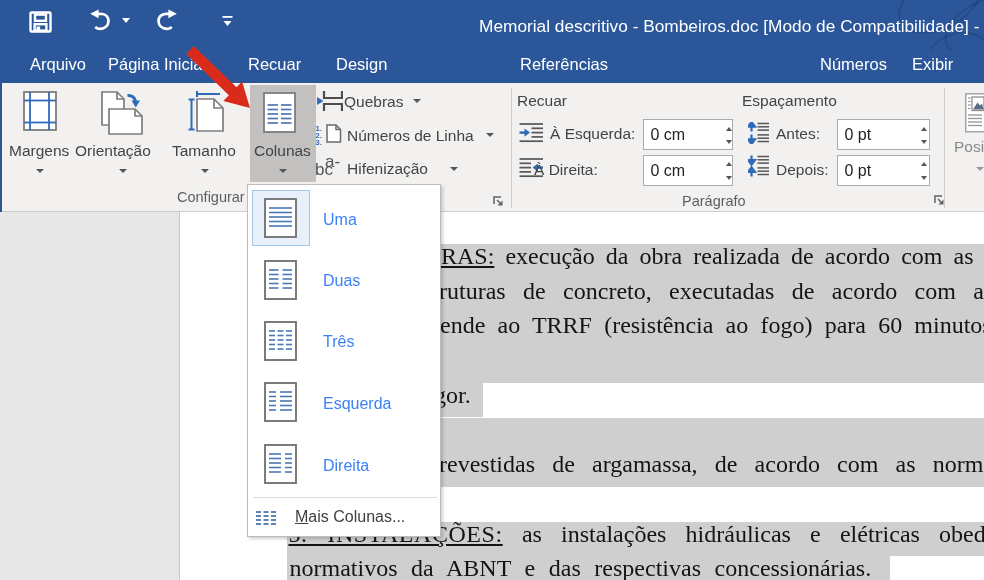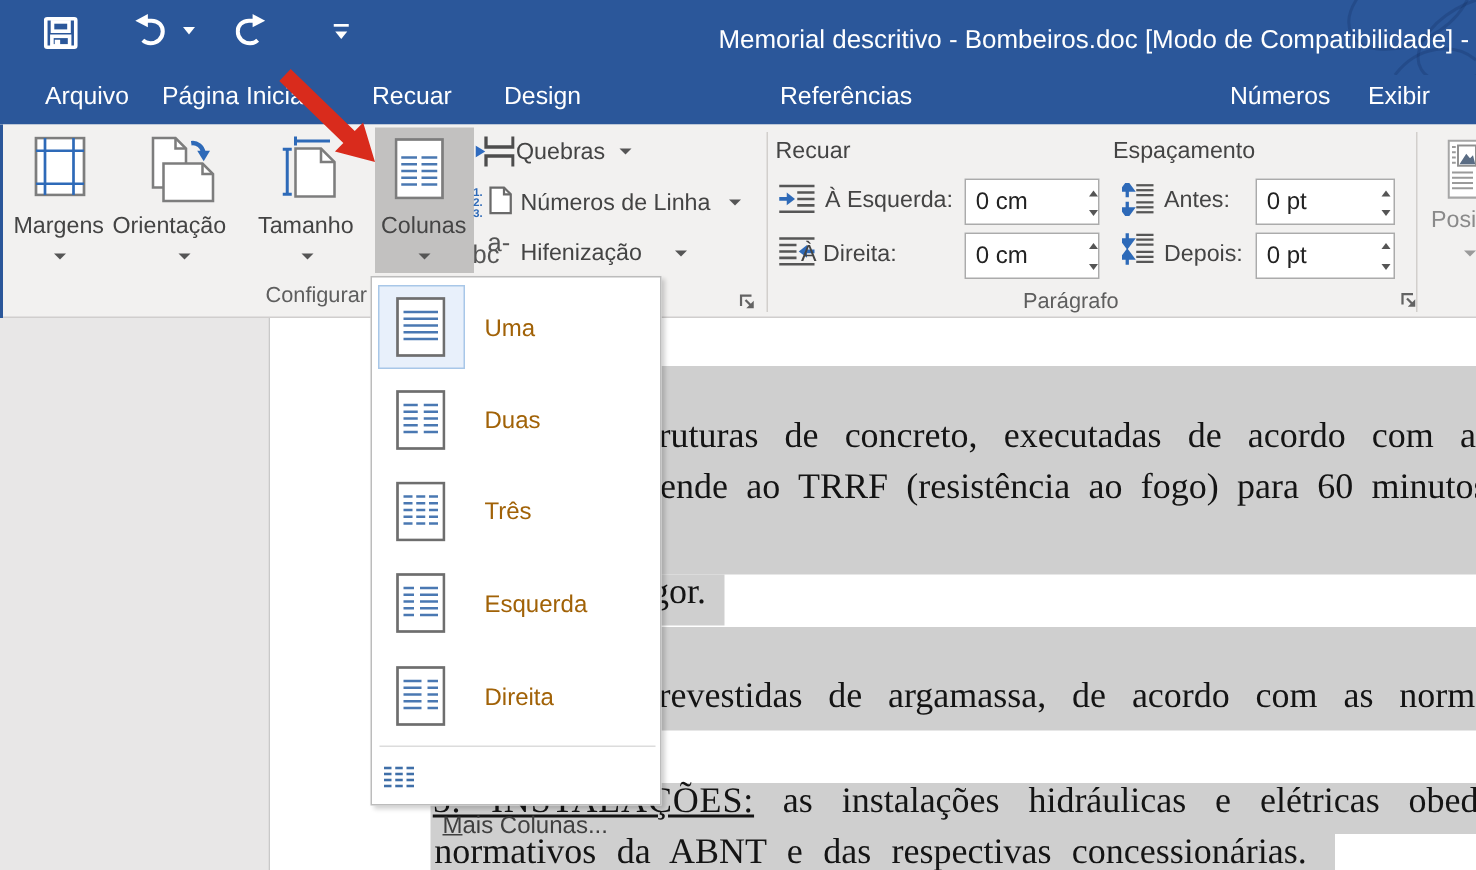--- a/index.html
+++ b/index.html
@@ -20,25 +20,25 @@
 .inp{position:absolute;width:90.5px;height:31px;background:#fff;border:1px solid #ababab;box-sizing:border-box;font-size:16px;color:#222;line-height:29px;padding-left:7px;}
 .spin-u{position:absolute;width:0;height:0;border-left:3.8px solid transparent;border-right:3.8px solid transparent;border-bottom:4.4px solid #555;}
 .spin-d{position:absolute;width:0;height:0;border-left:3.8px solid transparent;border-right:3.8px solid transparent;border-top:4.4px solid #555;}
 #colbtn{left:250px;top:85px;width:66px;height:96.5px;background:#c2c1c0;}
 
 #page{left:179px;top:212px;width:805px;height:368px;background:#fff;border-left:1.5px solid #c9c9c9;box-sizing:border-box;}
 .hl{position:absolute;background:#cfcfcf;}
 .dl{position:absolute;font-family:"Liberation Serif",serif;font-size:24px;color:#141414;white-space:pre;line-height:34.7px;}
 
 #menu{left:247px;top:184px;width:194px;height:353px;background:#fff;border:1px solid #bcbcbc;box-sizing:border-box;box-shadow:2px 2px 3px rgba(0,0,0,0.18);}
-.mitem{position:absolute;left:75px;font-size:16px;color:#a16207;}
+.mitem{position:absolute;left:75px;font-size:16px;color:#3b82f6;}
 #selitem{position:absolute;left:4px;top:5px;width:58px;height:56px;background:#e8f0fb;border:1px solid #a8c7e8;box-sizing:border-box;}
 .micon{position:absolute;left:16px;}
 #msep{position:absolute;left:5px;top:312px;width:184px;height:1px;background:#dcdcdc;}
-#maistxt{position:absolute;left:47px;top:323px;font-size:16px;color:#3f3f3f;margin-top:34px;}
+#maistxt{position:absolute;left:47px;top:323px;font-size:16px;color:#3f3f3f;}
 #maistxt u{text-decoration:underline;}
 </style>
 </head>
 <body>
 <div id="app">
 
 <div class="abs" id="titlebar"></div>
 <svg class="abs" style="left:870px;top:0" width="114" height="50" viewBox="0 0 114 50">
   <g fill="none" stroke="rgba(15,35,80,0.22)" stroke-width="2">
     <ellipse cx="70" cy="2" rx="44" ry="26" transform="rotate(-28 70 2)"></ellipse>
@@ -290,20 +290,21 @@
 </svg>
 
 <div class="abs" id="page"></div>
 
 <div class="hl" style="left:285px;top:244px;width:699px;height:138.8px"></div>
 <div class="hl" style="left:285px;top:382.8px;width:198px;height:34.7px"></div>
 <div class="hl" style="left:285px;top:417.5px;width:699px;height:69.4px"></div>
 <div class="hl" style="left:287px;top:521.6px;width:697px;height:34.7px"></div>
 <div class="hl" style="left:287.3px;top:556.3px;width:603px;height:23.7px"></div>
 
+<div class="dl" style="left:441px;top:239px;word-spacing:5.1px"><u>RAS:</u> execução da obra realizada de acordo com as</div>
 <div class="dl" style="left:439px;top:273.7px;word-spacing:11.4px">ruturas de concreto, executadas de acordo com as</div>
 <div class="dl" style="left:440px;top:308.4px;word-spacing:6.2px">ende ao TRRF (resistência ao fogo) para 60 minutos</div>
 <div class="dl" style="left:434px;top:377.8px">gor.</div>
 <div class="dl" style="left:439px;top:447.2px;word-spacing:11.2px">revestidas de argamassa, de acordo com as normas</div>
 <div class="dl" style="left:288.5px;top:516.6px;word-spacing:13.2px"><u style="letter-spacing:0.55px">5. INSTALAÇÕES:</u> as instalações hidráulicas e elétricas obede</div>
 <div class="dl" style="left:289.5px;top:551.3px;word-spacing:7.6px">normativos da ABNT e das respectivas concessionárias.</div>
 
 <div class="abs" id="menu">
   <div id="selitem"></div>
   <svg class="micon" style="top:13px" width="33" height="40" viewBox="0 0 33 40">

